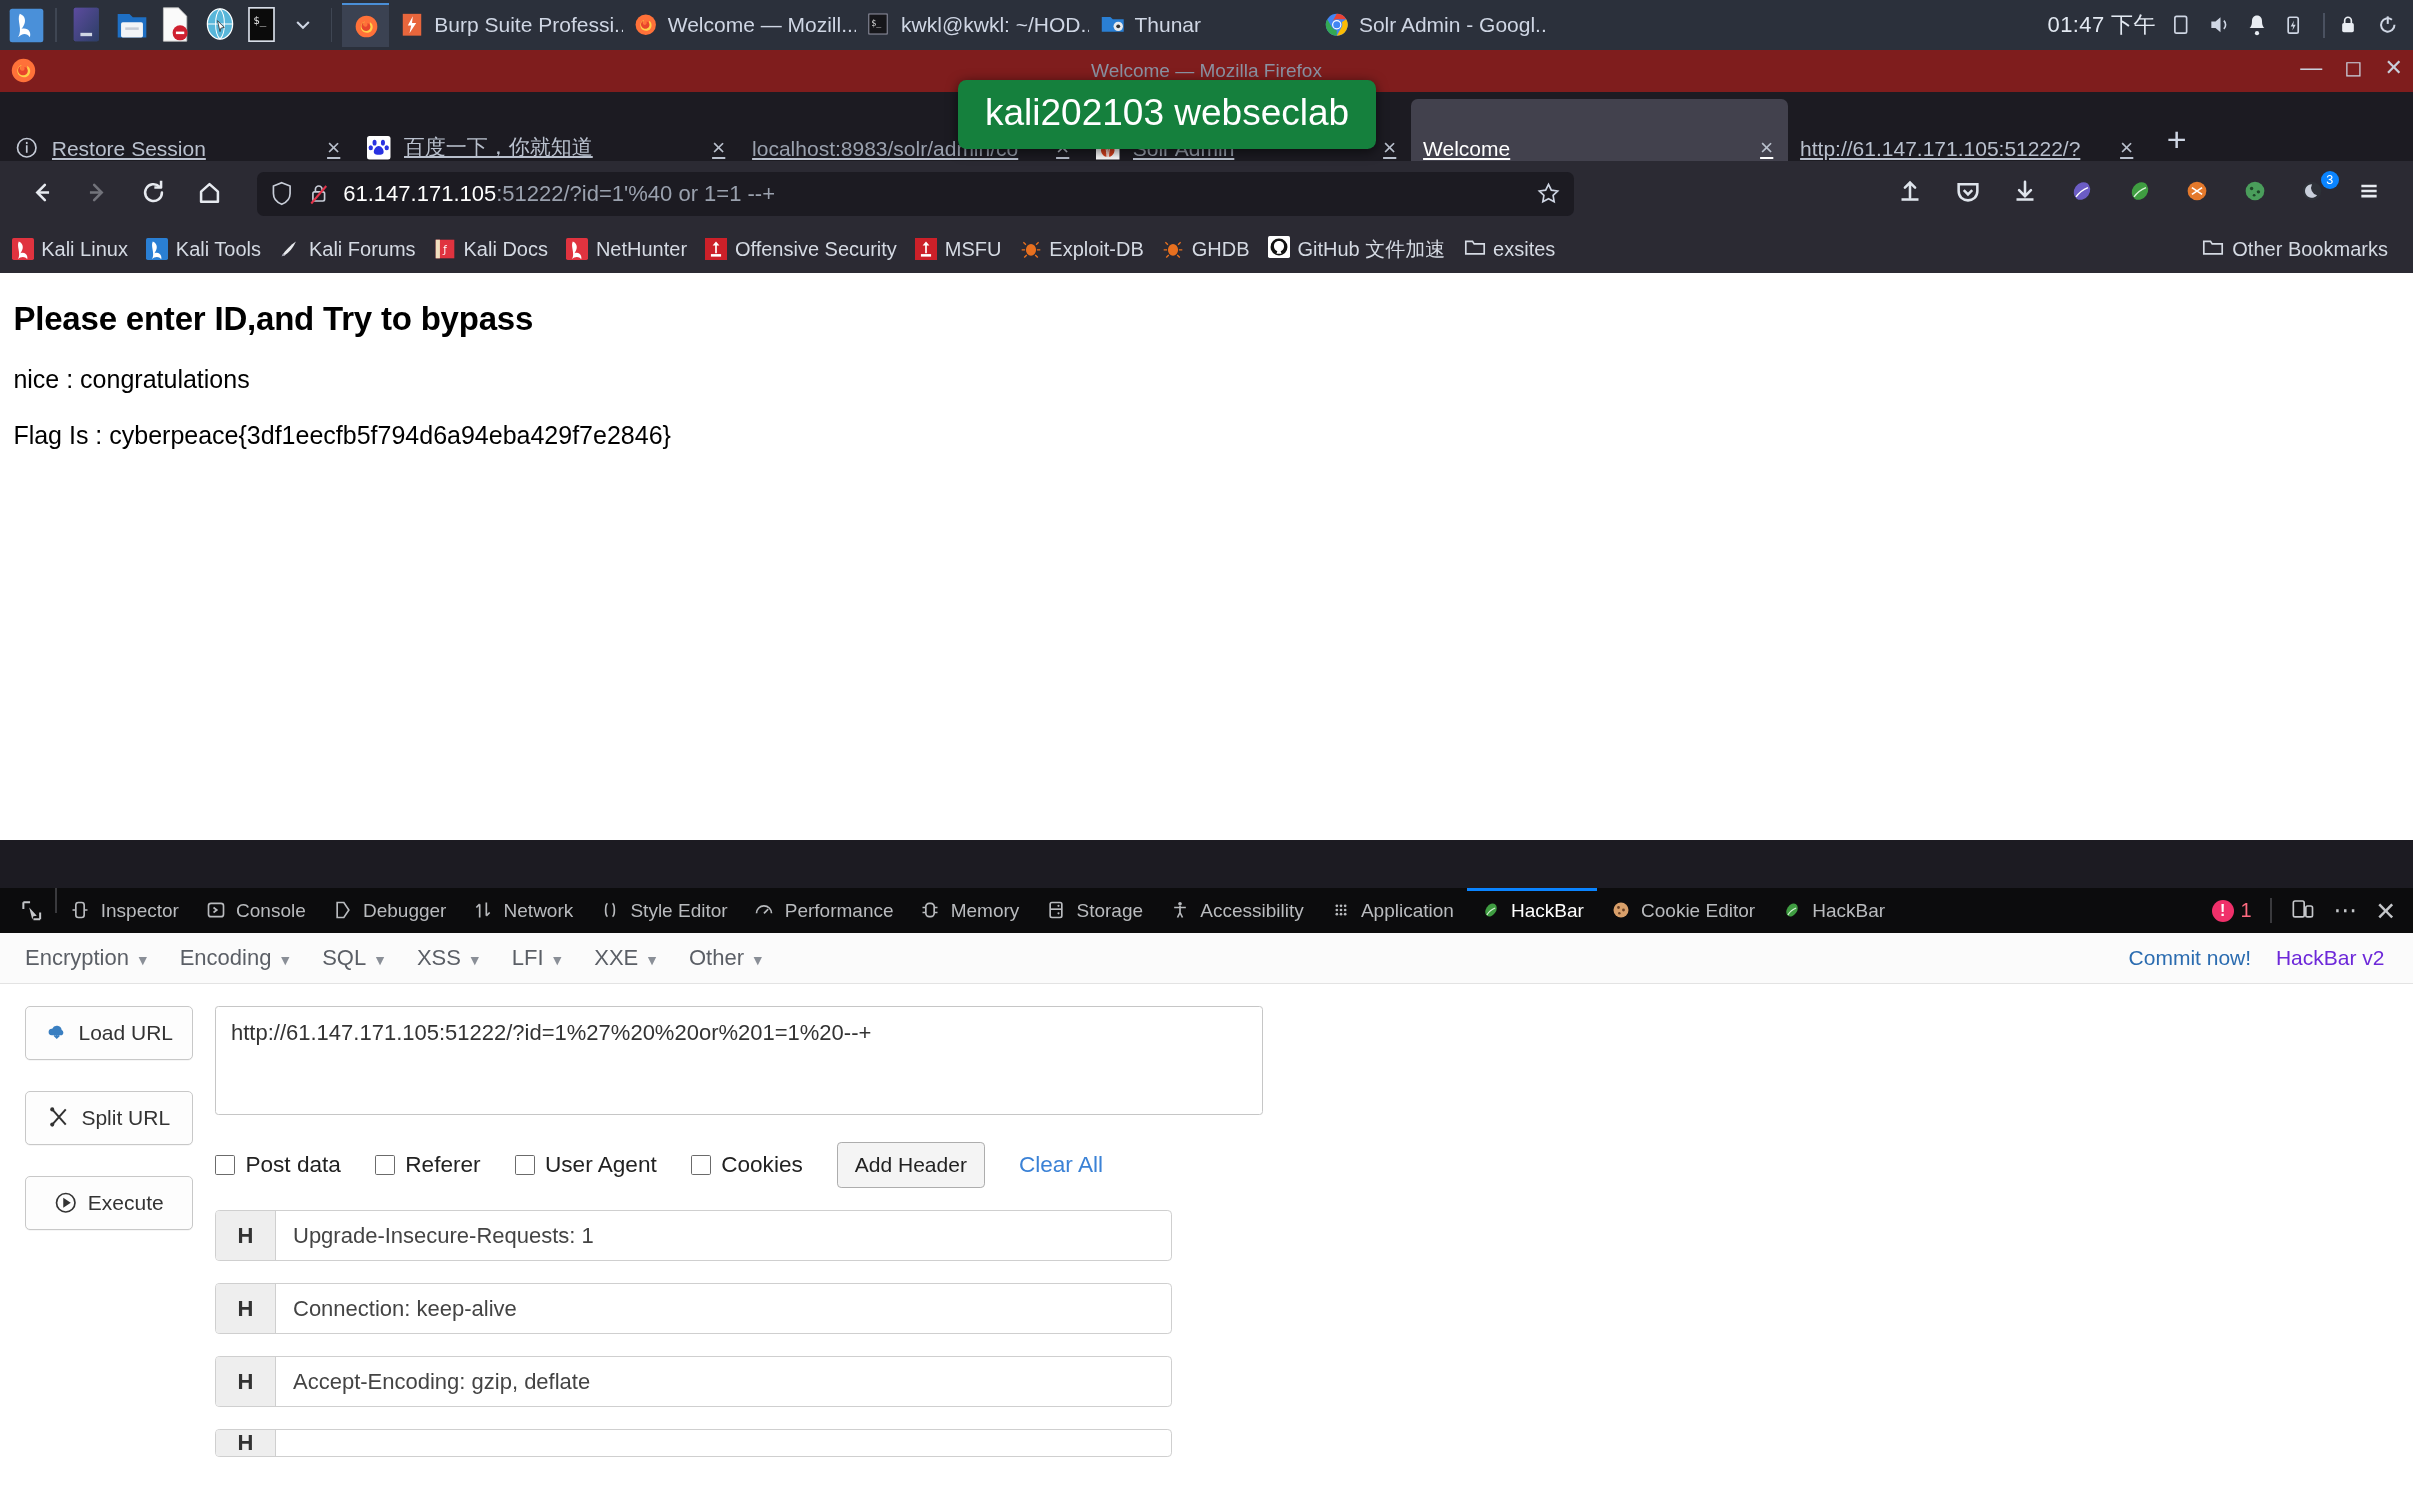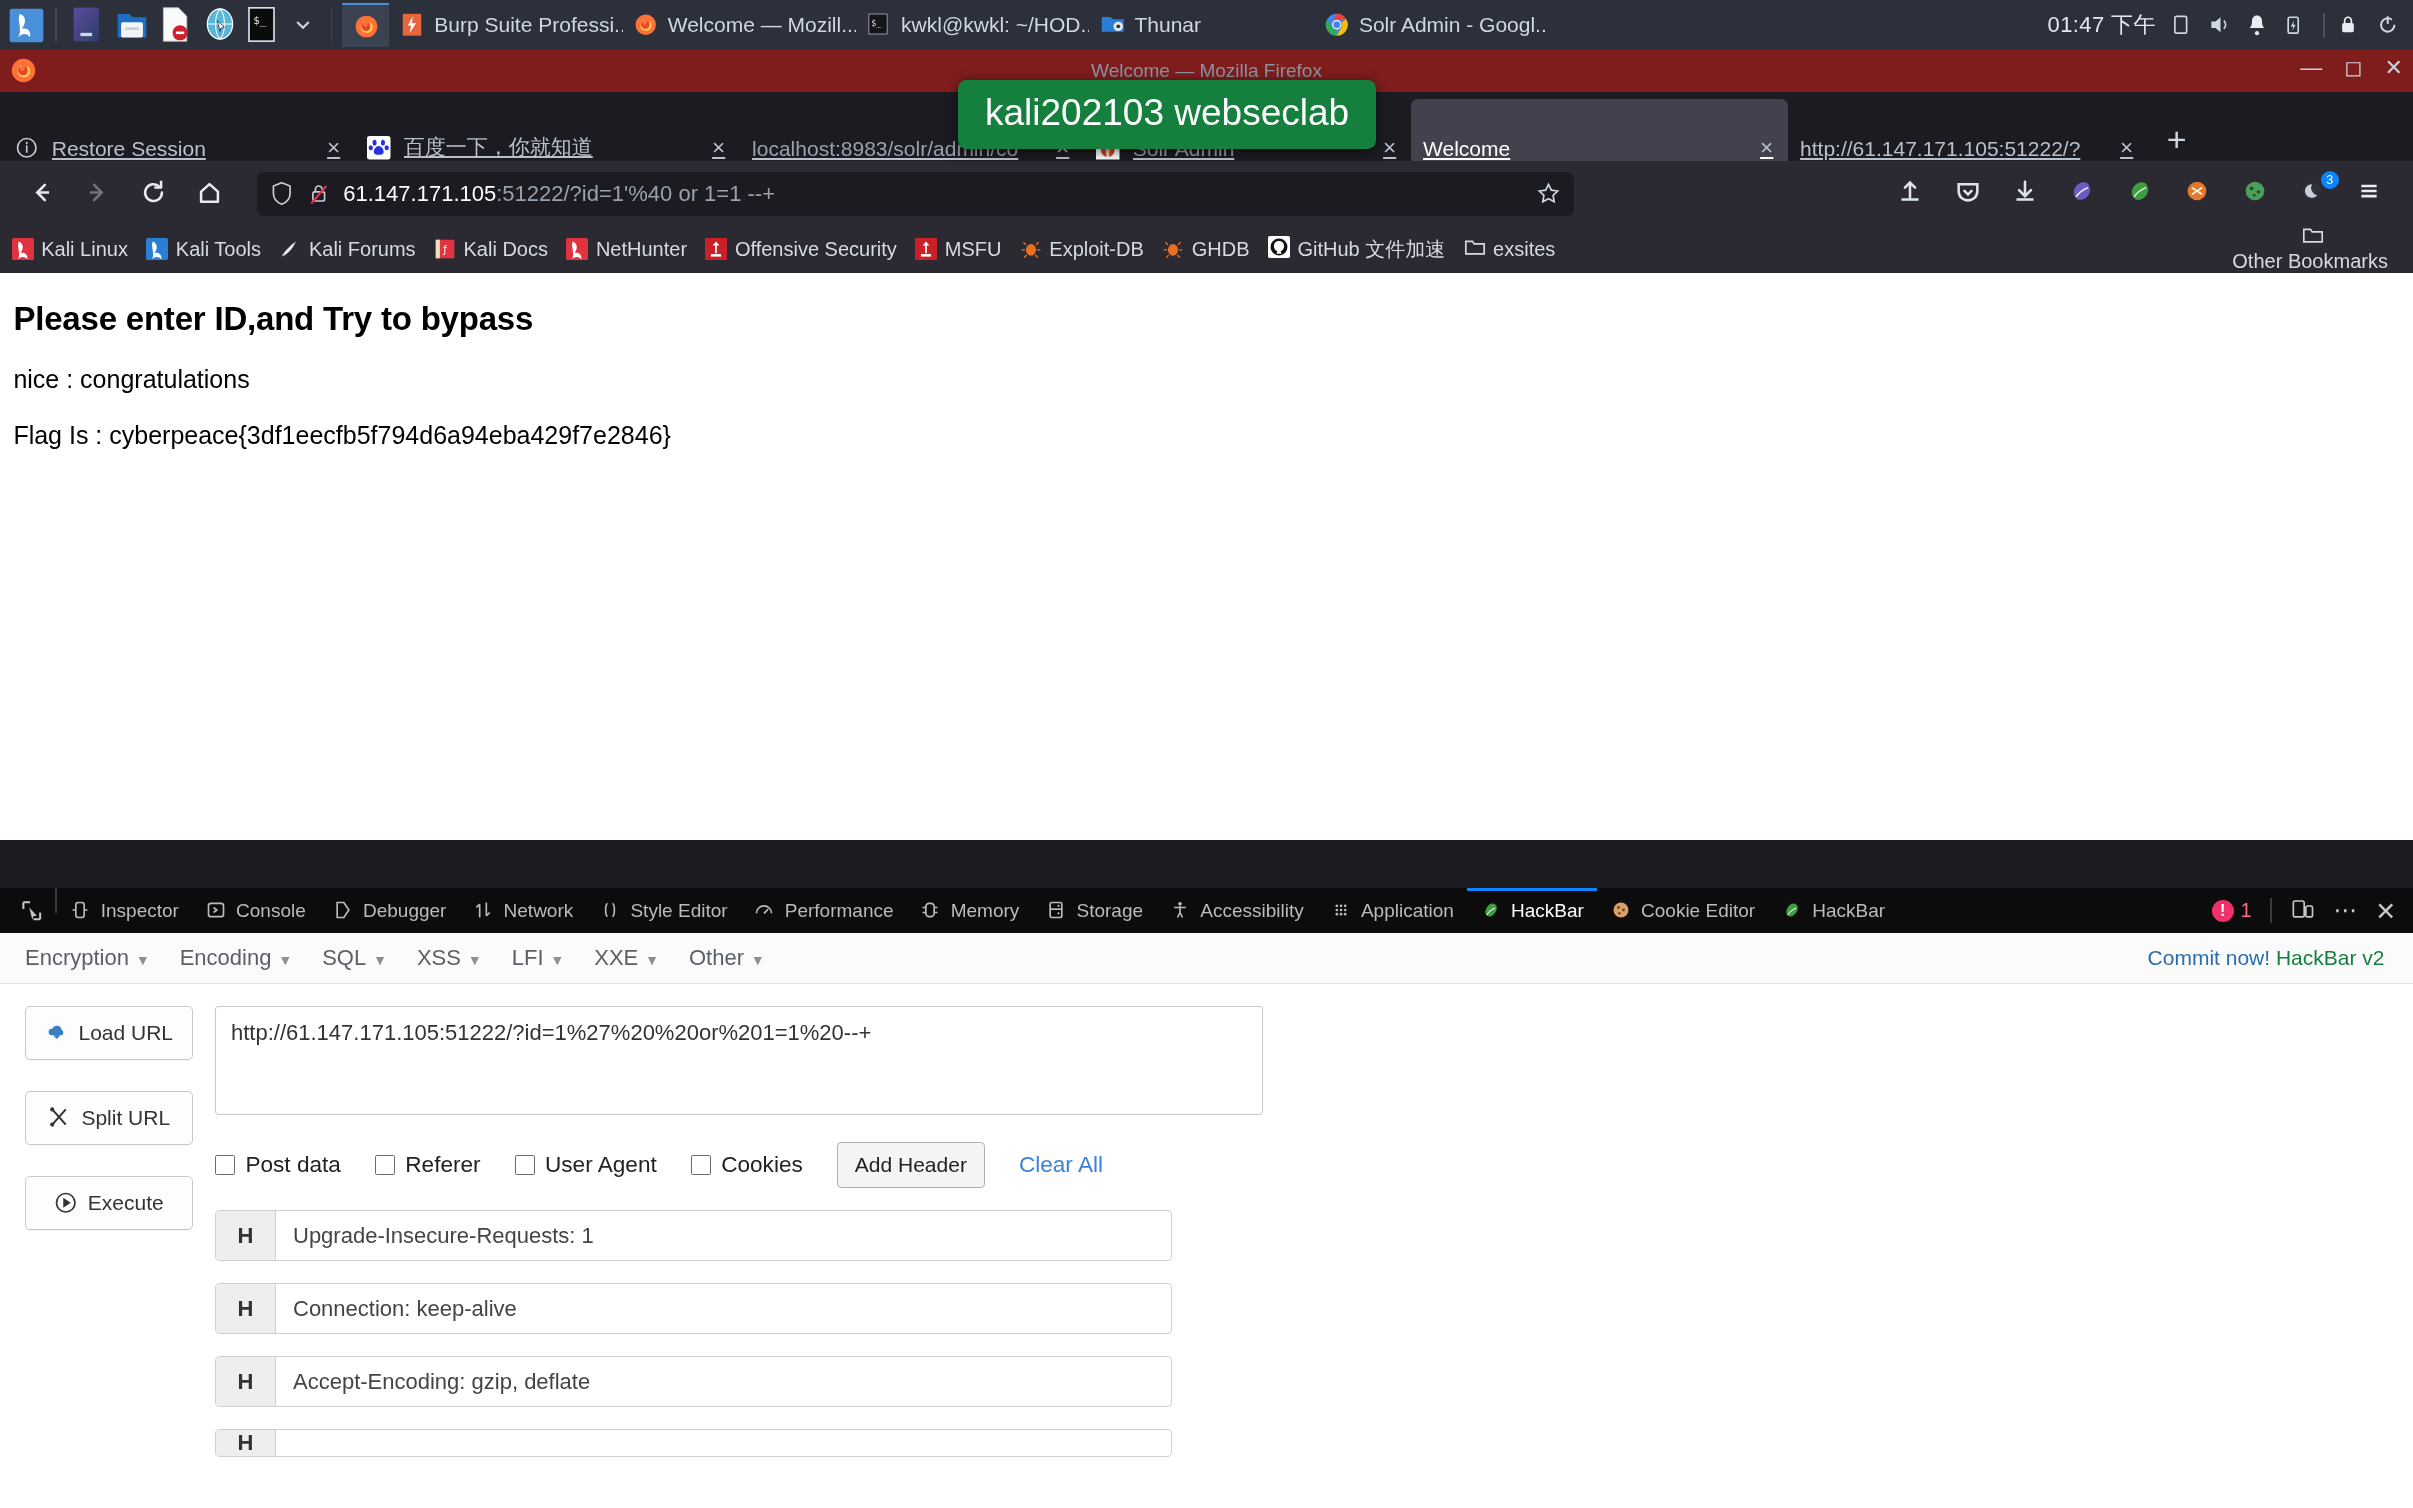--- a/index.html
+++ b/index.html
@@ -76,21 +76,21 @@
   #navright .nav-ico { margin:0 6.7px; }
   .badge-ext { position:absolute; top:-3.4px; right:-5px; background:#0a84ff; color:#fff;
                border-radius:50%; width:18.4px;height:18.4px; font-size:12.6px; line-height:18.4px;
                text-align:center; font-family:"Liberation Sans",sans-serif;}
 
   
   #bookmarks { height:47px; background:#2b2a33; display:flex; align-items:center;
                padding:0 11.7px; color:#d5dae3; font-size:20px; }
   .bm { display:flex; margin-right:18.4px; white-space:nowrap;}
   .bm .bmico { width:22px;height:22px; margin-right:7.5px; flex:0 0 22px; position:relative;}
-  #bm-right { margin-left:auto; display:flex; align-items:center;flex-direction:column; }
+  #bm-right { margin-left:auto; display:flex; align-items:center; }
 
   
   #page { background:#ffffff; height:567px; padding:15px 13.4px 0 13.4px; box-sizing:border-box;
           color:#000; overflow:hidden;}
   #page h3 { font-size:33px; margin:11.7px 0 0 0; font-weight:bold; letter-spacing:-0.2px;}
   #page p { font-size:25px; margin:27px 0 0 0; }
 
   
   #devtools { position:absolute; left:0; bottom:0; width:2413px; height:620px; background:#ffffff; }
   #dt-toolbar {
@@ -109,21 +109,21 @@
                 font-size:16px; line-height:22px; text-align:center; font-weight:bold;}
   .dt-vsep { width:1.7px; height:25px; background:#3a3a3d; }
 
   
   #hb { background:#fff; height:575px; overflow:hidden; position:relative; }
   #hb-menubar { height:50px; border-bottom:0.8px solid #e3e3e3; display:flex; align-items:center;
                 padding-left:25px; background:#fbfbfb;}
   .hb-menu { font-size:22px; color:#5b5f66; margin-right:30px; white-space:nowrap; }
   .hb-menu .car { font-size:14.2px; margin-left:6.7px; color:#8a8f97;}
   #hb-commit { margin-left:auto; padding-right:28.5px; font-size:21px; color:#2b6cb0; white-space:nowrap;}
-  #hb-commit .v2 { color:#15803d; }
+  #hb-commit .v2 { color:#6d28d9;margin-left:19px; }
   #hb-body { display:flex; padding:22px 0 0 25px; }
   #hb-left { display:flex; flex-direction:column; gap:31px; width:168px; flex:0 0 168px;}
   .hb-btn { height:52px; border:0.8px solid #c8c8c8; border-radius:5px; background:#fdfdfd;
             display:flex; align-items:center; justify-content:center; gap:10px;
             font-size:21px; color:#333; box-shadow:0 0.8px 0 rgba(0,0,0,.05); }
   .hb-btn .bi { width:23.5px; height:23.5px; position:relative; }
   #hb-main { flex:1 1 auto; padding-left:22px; }
   #hb-url {
     width:1048px; height:109px; box-sizing:border-box; border:0.8px solid #c6c6c6;
     border-radius:3.4px; padding:13.4px 15px; font-size:22px; color:#333; resize:none;

